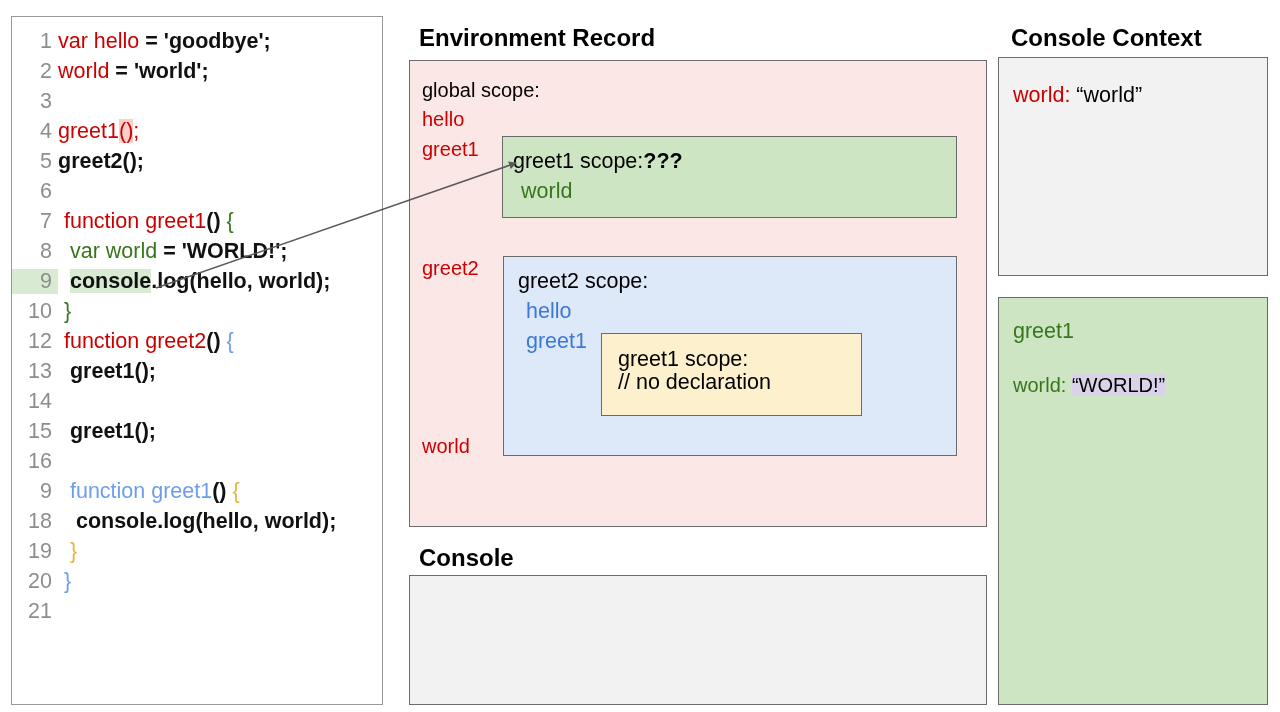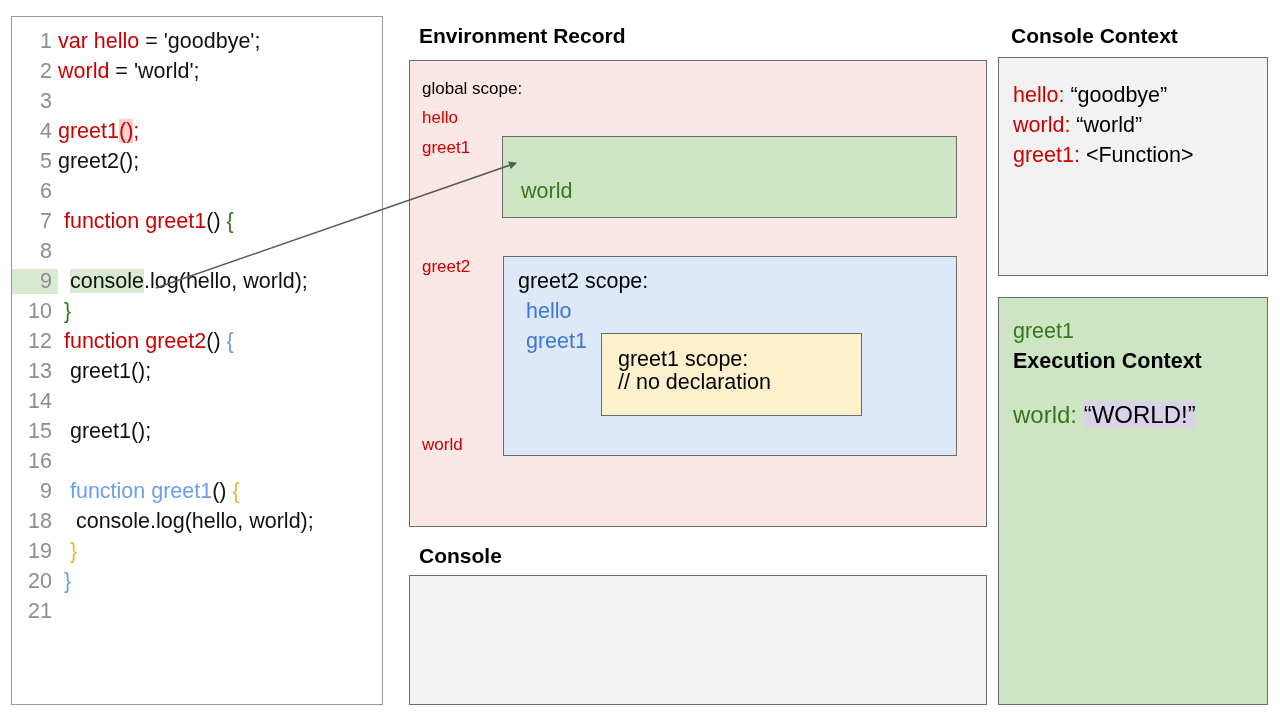--- a/index.html
+++ b/index.html
@@ -31,47 +31,47 @@
   }
   .ln {
     width: 46px;
     text-align: right;
     color: #8d8d8d;
     font-size: 21.5px;
     flex: none;
     padding-right: 6px;
   }
   .ln.hl { background: #d9ead3; }
-  .code-text { color: #111111; }
+  .code-text { color: #111111; font-weight: bold; }
   .tok-red    { color: #cc0000; }
   .tok-blue   { color: #6d9eeb; }
   .tok-orange { color: #e8b53c; }
   .tok-dgreen { color: #38761d; }
   .hl-green { background: #d9ead3; }
   .hl-pink  { background: #f9cfcb; }
 
   
   .sec-title {
     position: absolute;
-    font-size: 21px;
+    font-size: 24px;
     font-weight: bold;
     color: #000000;
   }
 
   
   .env-box {
     position: absolute;
     left: 409px; top: 60px;
     width: 578px; height: 467px;
     background: #fbe8e6;
     border: 1px solid #6b6b6b;
   }
   .env-label {
     position: absolute;
-    font-size: 17px;
+    font-size: 20px;
     white-space: pre;
   }
   .c-red   { color: #cc0000; }
   .c-dgrn  { color: #38761d; }
   .c-blue  { color: #3c78d8; }
   .c-black { color: #000000; }
 
   .scope-green {
     position: absolute;
     left: 502px; top: 136px;
@@ -139,21 +139,21 @@
     color: #38761d;
   }
   .exec-title-2 {
     font-size: 21.5px;
     line-height: 30px;
     font-weight: bold;
     color: #000000;
   }
   .exec-row {
     margin-top: 24px;
-    font-size: 24px;
+    font-size: 20px;
     line-height: 30px;
     white-space: pre;
   }
   .hl-purple { background: #d9d2e9; }
 
   
   .arrow-svg {
     position: absolute;
     left: 0; top: 0;
     width: 1280px; height: 712px;
@@ -166,21 +166,21 @@
 <div id="root">
 
   <div class="code-panel" id="code-panel">
       <div class="code-line"><span class="ln">1</span><span><span class="tok-red">var hello</span><span class="code-text"> = 'goodbye';</span></span></div>
       <div class="code-line"><span class="ln">2</span><span><span class="tok-red">world</span><span class="code-text"> = 'world';</span></span></div>
       <div class="code-line"><span class="ln">3</span><span></span></div>
       <div class="code-line"><span class="ln">4</span><span><span class="tok-red">greet1</span><span class="tok-red hl-pink">()</span><span class="tok-red">;</span></span></div>
       <div class="code-line"><span class="ln">5</span><span><span class="code-text">greet2();</span></span></div>
       <div class="code-line"><span class="ln">6</span><span></span></div>
       <div class="code-line"><span class="ln">7</span><span><span class="tok-red"> function greet1</span><span class="code-text">() </span><span class="tok-dgreen">{</span></span></div>
-      <div class="code-line"><span class="ln">8</span></div>
+      <div class="code-line"><span class="ln">8</span><span><span class="code-text">  </span><span class="tok-dgreen">var world</span><span class="code-text"> = 'WORLD!';</span></span></div>
       <div class="code-line"><span class="ln hl">9</span><span><span class="code-text">  </span><span class="code-text hl-green">console</span><span class="code-text">.log(hello, world);</span></span></div>
       <div class="code-line"><span class="ln">10</span><span><span class="code-text"> </span><span class="tok-dgreen">}</span></span></div>
       <div class="code-line"><span class="ln">12</span><span><span class="tok-red"> function greet2</span><span class="code-text">() </span><span class="tok-blue">{</span></span></div>
       <div class="code-line"><span class="ln">13</span><span><span class="code-text">  greet1();</span></span></div>
       <div class="code-line"><span class="ln">14</span></div>
       <div class="code-line"><span class="ln">15</span><span><span class="code-text">  greet1();</span></span></div>
       <div class="code-line"><span class="ln">16</span><span></span></div>
       <div class="code-line"><span class="ln">9</span><span><span class="code-text">  </span><span class="tok-blue">function greet1</span><span class="code-text">() </span><span class="tok-orange">{</span></span></div>
       <div class="code-line"><span class="ln">18</span><span><span class="code-text">   console.log(hello, world);</span></span></div>
       <div class="code-line"><span class="ln">19</span><span><span class="code-text">  </span><span class="tok-orange">}</span></span></div>
@@ -193,20 +193,21 @@
   <div class="env-box">
     <div class="env-label c-black" style="left:12px; top:18px;">global scope:</div>
 
     <div class="env-label c-red" style="left:12px; top:47px;">hello</div>
     <div class="env-label c-red" style="left:12px; top:77px;">greet1</div>
     <div class="env-label c-red" style="left:12px; top:196px;">greet2</div>
     <div class="env-label c-red" style="left:12px; top:374px;">world</div>
   </div>
 
   <div class="scope-green">
+    <div class="scope-line c-black" style="left:10px; top:12px;"><span>greet1 scope:</span><span class="bold">???</span></div>
     <div class="scope-line c-dgrn" style="left:18px; top:42px;">world</div>
   </div>
 
   <div class="scope-blue">
     <div class="scope-line c-black" style="left:14px; top:12px;">greet2 scope:</div>
     <div class="scope-line c-blue" style="left:22px; top:42px;">hello</div>
     <div class="scope-line c-blue" style="left:22px; top:72px;">greet1</div>
   </div>
 
   <div class="scope-yellow">
@@ -214,28 +215,25 @@
     <div class="scope-line c-black" style="left:16px; top:36px;">// no declaration</div>
   </div>
 
   <div class="sec-title" style="left:419px; top:544px;">Console</div>
   <div class="console-box">
     <div style="padding:10px 12px; font-size:21.5px; white-space:pre; color:#111;"></div>
   </div>
 
   <div class="sec-title" style="left:1011px; top:24px;">Console Context</div>
   <div class="global-box">
-    <div class="ctx-line"><span class="c-red">hello:</span><span class="c-black"> <span>“goodbye”</span></span></div>
     <div class="ctx-line"><span class="c-red">world:</span><span class="c-black"> <span>“world”</span></span></div>
-    <div class="ctx-line"><span class="c-red">greet1:</span><span class="c-black"> <span>&lt;Function&gt;</span></span></div>
   </div>
 
   <div class="exec-box">
     <div class="exec-title-1">greet1</div>
-    <div class="exec-title-2">Execution Context</div>
     <div class="exec-row"><span class="c-dgrn">world:</span><span> </span><span class="hl-purple c-black">“WORLD!”</span></div>
   </div>
 
   <svg class="arrow-svg" viewBox="0 0 1280 712">
     <defs>
       <marker id="ah" markerWidth="9" markerHeight="9" refX="7" refY="4.5" orient="auto" markerUnits="userSpaceOnUse">
         <path d="M0,0.5 L8,4.5 L0,8.5 z" fill="#595959"></path>
       </marker>
     </defs>
     <line x1="156" y1="288" x2="516" y2="163" stroke="#595959" stroke-width="1.5" marker-end="url(#ah)"></line>

